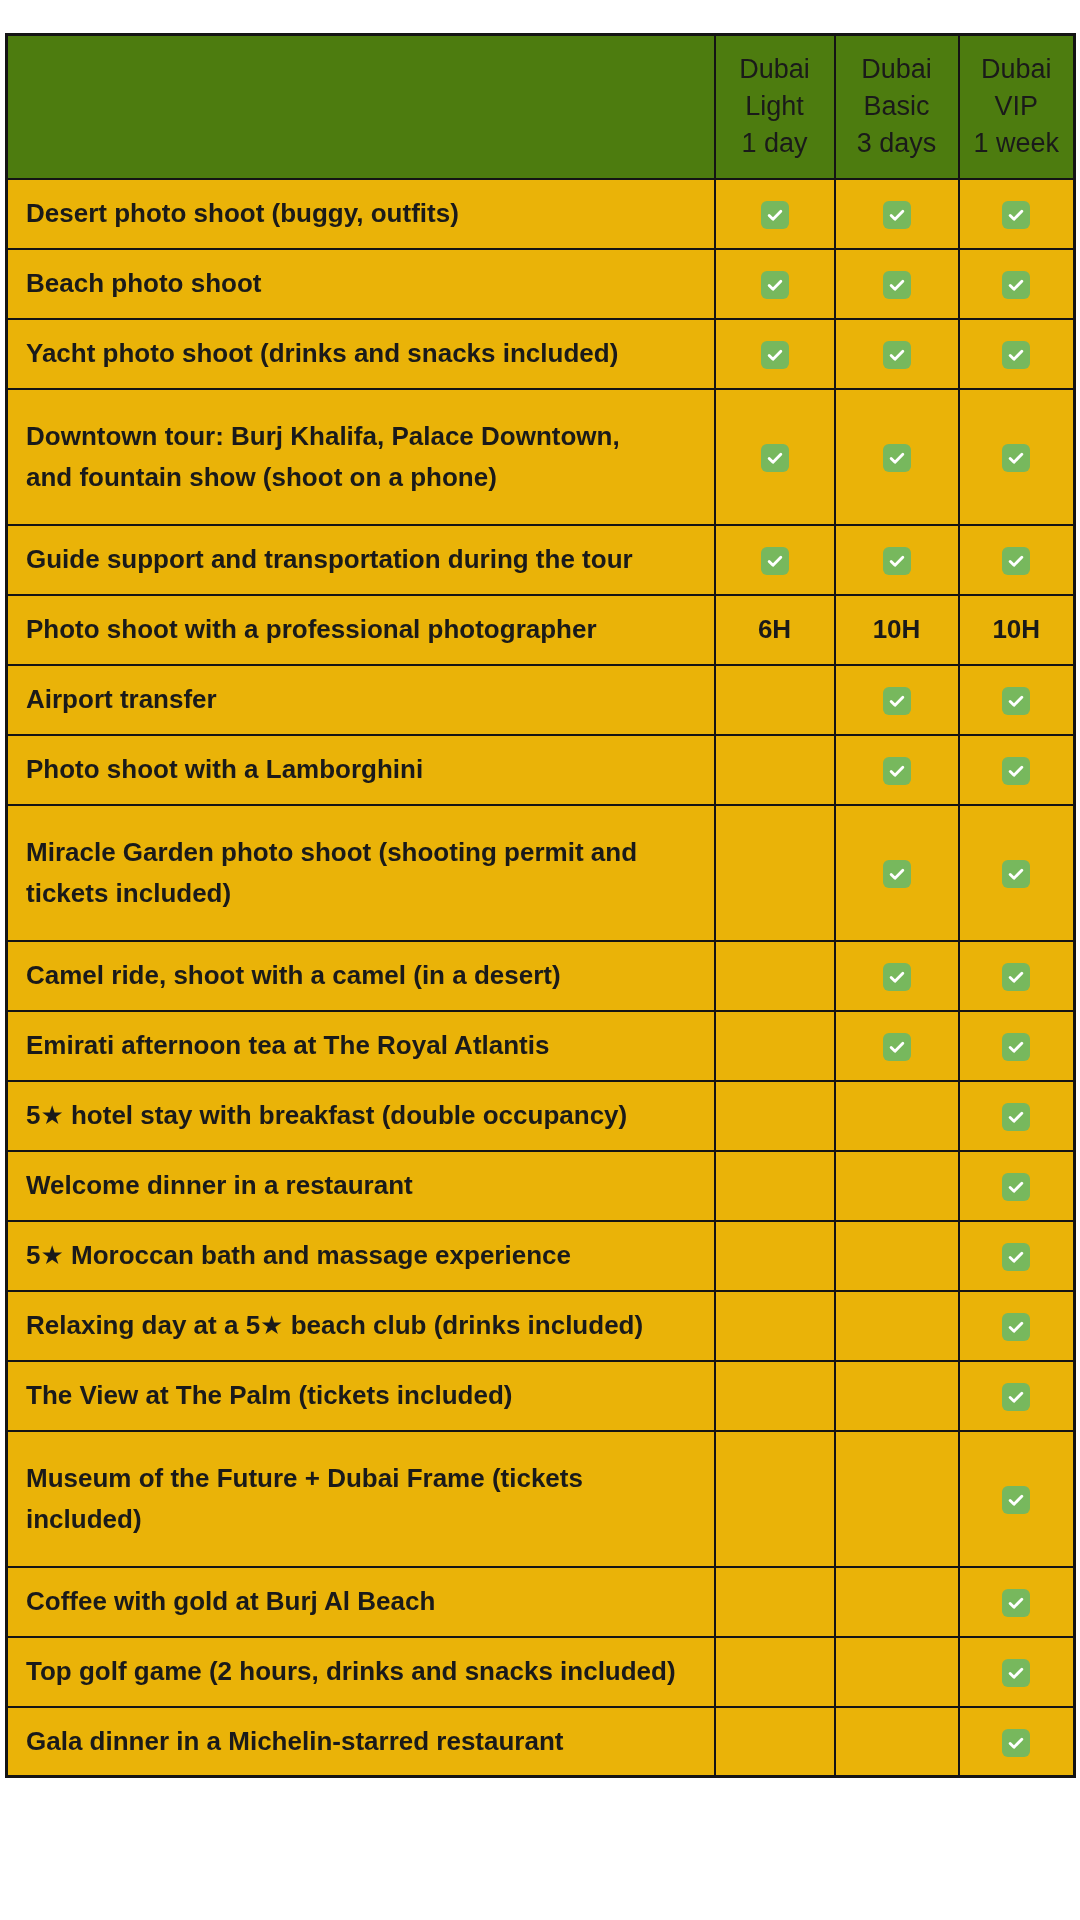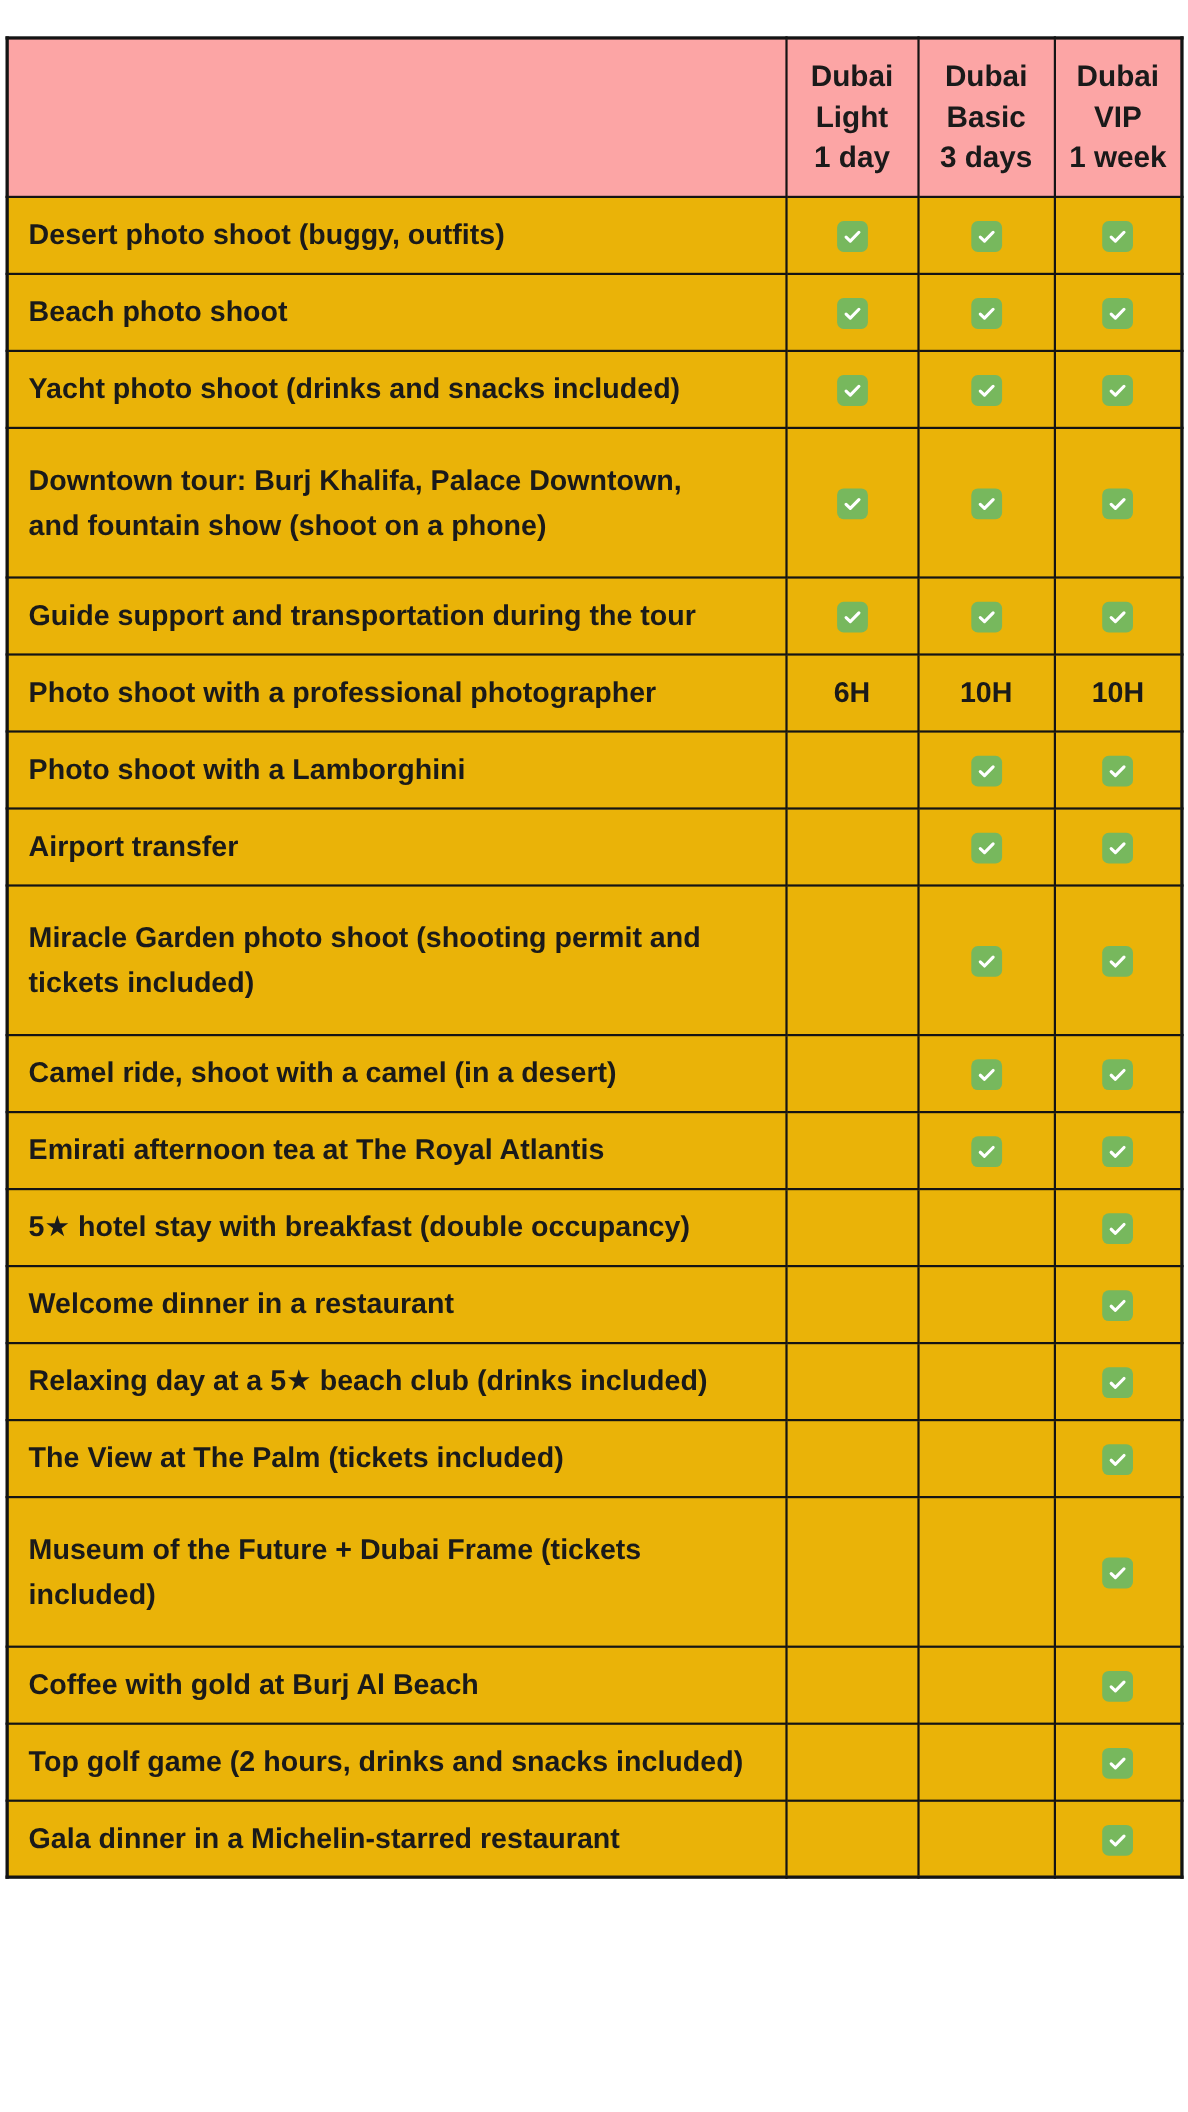--- a/index.html
+++ b/index.html
@@ -26,23 +26,23 @@
     table-layout: fixed;
     border: 3px solid #141414;
   }
   .cmp th, .cmp td {
     border: 2px solid #141414;
   }
   .cmp thead tr {
     height: 144px;
   }
   .cmp th {
-    background: #fca5a5;
+    background: #4d7c0f;
     font-size: 27px;
-    font-weight: bold;
+    font-weight: normal;
     line-height: 37px;
     text-align: center;
     vertical-align: middle;
     white-space: pre;
     color: #1a1a1a;
     padding: 0;
   }
   .cmp tbody tr {
     height: 70px;
     background: #eab308;
@@ -194,35 +194,35 @@
               </svg>
             </span></td>
   </tr>
         <tr>
     <td class="feature">Photo shoot with a professional photographer</td>
     <td class="val">6H</td>
     <td class="val">10H</td>
     <td class="val">10H</td>
   </tr>
         <tr>
+    <td class="feature">Airport transfer</td>
+    <td class="val"></td>
+    <td class="val"><span class="check">
+              <svg width="20" height="20" viewBox="0 0 24 24" aria-hidden="true">
+                <path d="M5 12.6 L9.6 17 L19 7.4" fill="none" stroke="#ffffff" stroke-width="3.4" stroke-linecap="round" stroke-linejoin="round"></path>
+              </svg>
+            </span></td>
+    <td class="val"><span class="check">
+              <svg width="20" height="20" viewBox="0 0 24 24" aria-hidden="true">
+                <path d="M5 12.6 L9.6 17 L19 7.4" fill="none" stroke="#ffffff" stroke-width="3.4" stroke-linecap="round" stroke-linejoin="round"></path>
+              </svg>
+            </span></td>
+  </tr>
+        <tr>
     <td class="feature">Photo shoot with a Lamborghini</td>
-    <td class="val"></td>
-    <td class="val"><span class="check">
-              <svg width="20" height="20" viewBox="0 0 24 24" aria-hidden="true">
-                <path d="M5 12.6 L9.6 17 L19 7.4" fill="none" stroke="#ffffff" stroke-width="3.4" stroke-linecap="round" stroke-linejoin="round"></path>
-              </svg>
-            </span></td>
-    <td class="val"><span class="check">
-              <svg width="20" height="20" viewBox="0 0 24 24" aria-hidden="true">
-                <path d="M5 12.6 L9.6 17 L19 7.4" fill="none" stroke="#ffffff" stroke-width="3.4" stroke-linecap="round" stroke-linejoin="round"></path>
-              </svg>
-            </span></td>
-  </tr>
-        <tr>
-    <td class="feature">Airport transfer</td>
     <td class="val"></td>
     <td class="val"><span class="check">
               <svg width="20" height="20" viewBox="0 0 24 24" aria-hidden="true">
                 <path d="M5 12.6 L9.6 17 L19 7.4" fill="none" stroke="#ffffff" stroke-width="3.4" stroke-linecap="round" stroke-linejoin="round"></path>
               </svg>
             </span></td>
     <td class="val"><span class="check">
               <svg width="20" height="20" viewBox="0 0 24 24" aria-hidden="true">
                 <path d="M5 12.6 L9.6 17 L19 7.4" fill="none" stroke="#ffffff" stroke-width="3.4" stroke-linecap="round" stroke-linejoin="round"></path>
               </svg>
@@ -276,20 +276,30 @@
     <td class="val"></td>
     <td class="val"></td>
     <td class="val"><span class="check">
               <svg width="20" height="20" viewBox="0 0 24 24" aria-hidden="true">
                 <path d="M5 12.6 L9.6 17 L19 7.4" fill="none" stroke="#ffffff" stroke-width="3.4" stroke-linecap="round" stroke-linejoin="round"></path>
               </svg>
             </span></td>
   </tr>
         <tr>
     <td class="feature">Welcome dinner in a restaurant</td>
+    <td class="val"></td>
+    <td class="val"></td>
+    <td class="val"><span class="check">
+              <svg width="20" height="20" viewBox="0 0 24 24" aria-hidden="true">
+                <path d="M5 12.6 L9.6 17 L19 7.4" fill="none" stroke="#ffffff" stroke-width="3.4" stroke-linecap="round" stroke-linejoin="round"></path>
+              </svg>
+            </span></td>
+  </tr>
+        <tr>
+    <td class="feature">5★ Moroccan bath and massage experience</td>
     <td class="val"></td>
     <td class="val"></td>
     <td class="val"><span class="check">
               <svg width="20" height="20" viewBox="0 0 24 24" aria-hidden="true">
                 <path d="M5 12.6 L9.6 17 L19 7.4" fill="none" stroke="#ffffff" stroke-width="3.4" stroke-linecap="round" stroke-linejoin="round"></path>
               </svg>
             </span></td>
   </tr>
         <tr>
     <td class="feature">Relaxing day at a 5★ beach club (drinks included)</td>

